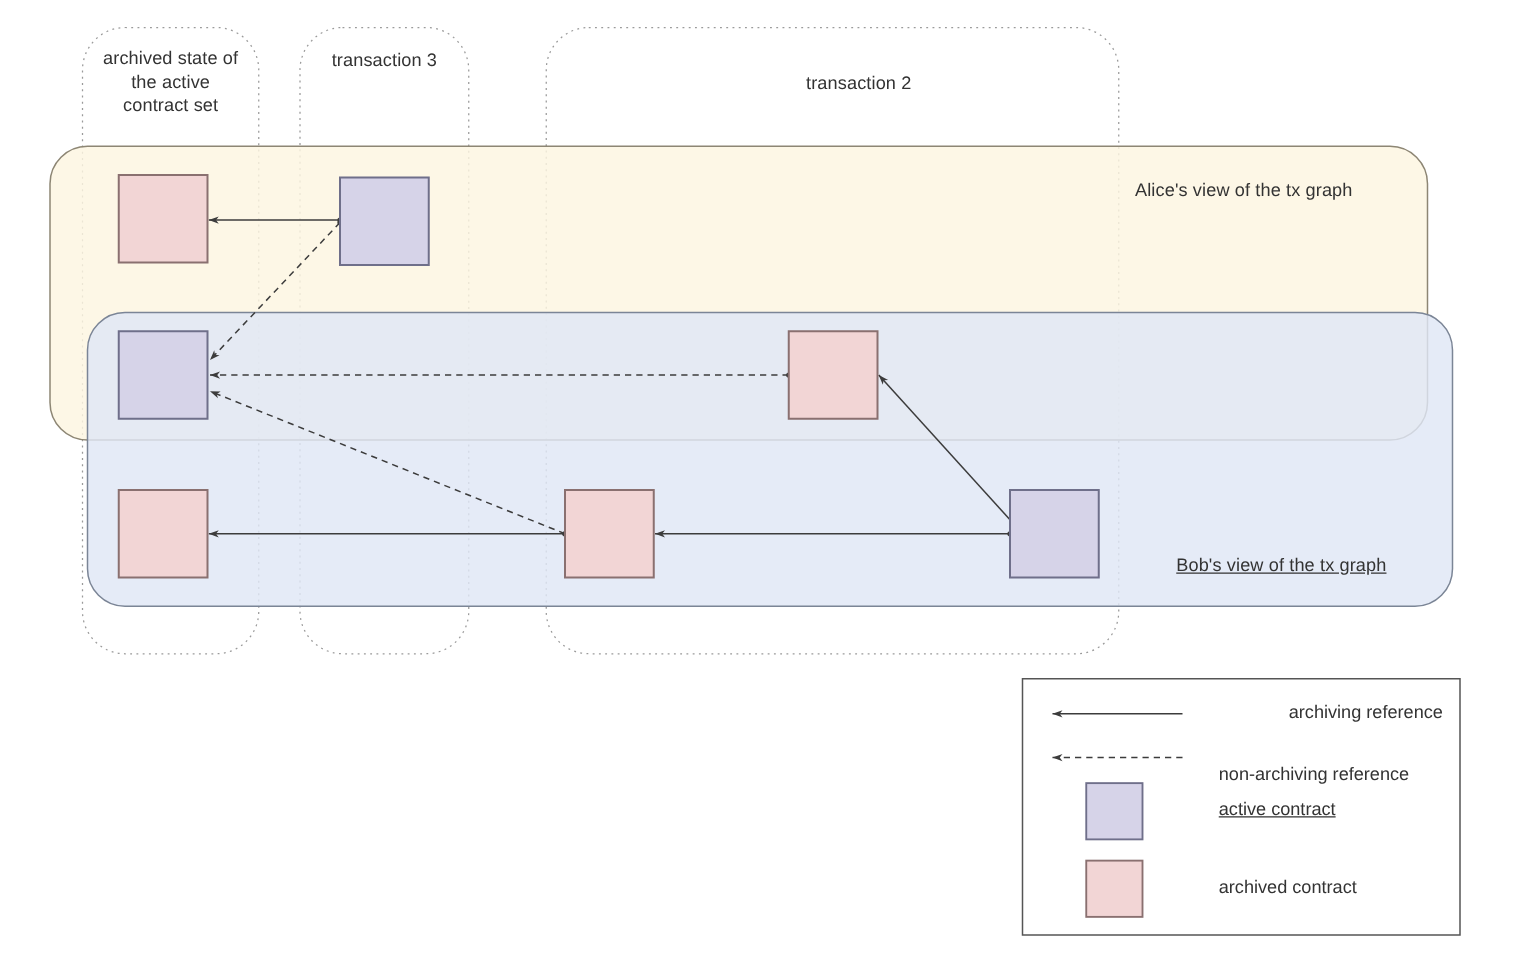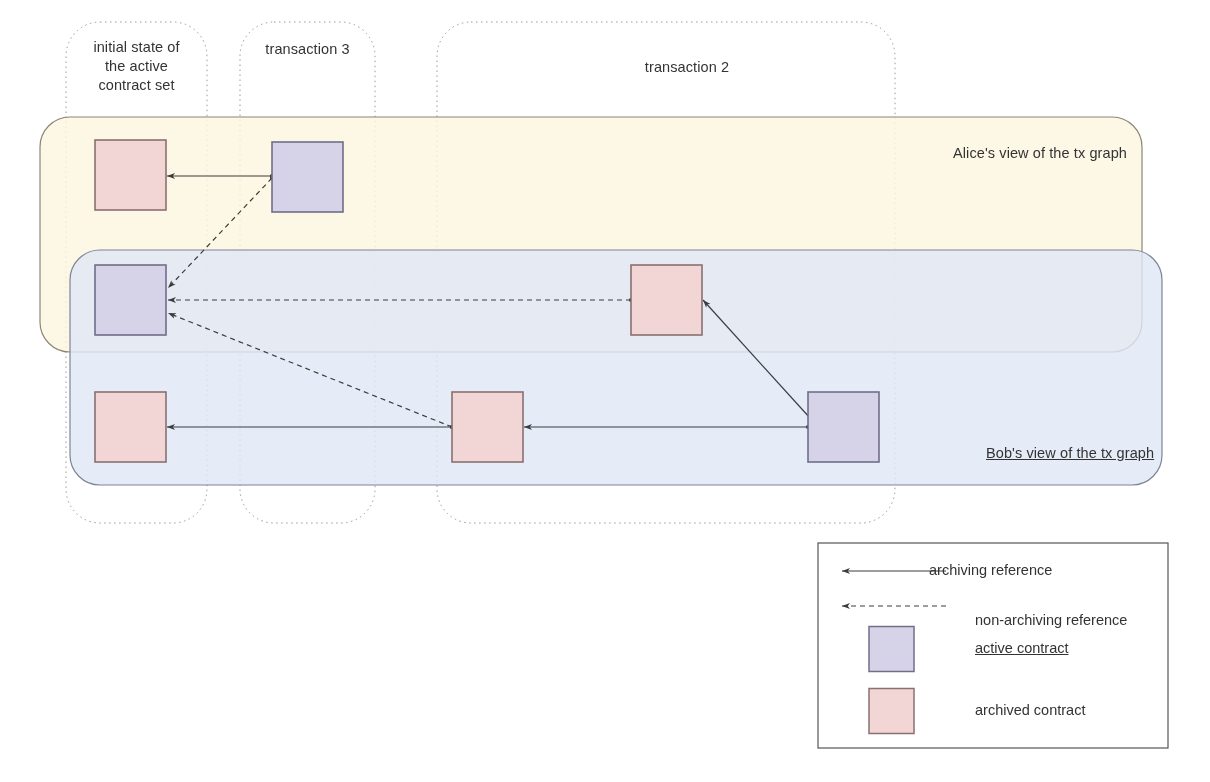--- a/index.html
+++ b/index.html
@@ -29,21 +29,21 @@
   }
   .lbl {
     position: absolute;
     font-size: 14.5px;
     line-height: 19px;
     color: #333333;
     white-space: pre-line;
     text-align: center;
     letter-spacing: 0.1px;
   }
-  .lbl-left { text-align: left; margin-left: 45px; }
+  .lbl-left { text-align: left; }
   .legend-text {
     position: absolute;
     font-size: 14.5px;
     color: #333333;
     white-space: nowrap;
   }
 </style>
 </head>
 <body>
 
@@ -99,26 +99,26 @@
     <g id="legend-layer">
         <rect x="818" y="543" width="350" height="205" fill="#ffffff" stroke="#555555" stroke-width="1.2"></rect>
         <line x1="946" y1="571" x2="842" y2="571" stroke="#3c3c3c" stroke-width="1.2" marker-end="url(#arrowLegend)"></line>
         <line x1="946" y1="606" x2="842" y2="606" stroke="#3c3c3c" stroke-width="1.2" marker-end="url(#arrowLegend)" stroke-dasharray="5 4"></line>
         <rect x="869" y="626.5" width="45" height="45" fill="#d6d3e8" stroke="#6f6f8a" stroke-width="1.5"></rect>
         <rect x="869" y="688.5" width="45" height="45" fill="#f2d5d5" stroke="#8a7070" stroke-width="1.5"></rect>
       </g>
   </svg>
 
   <div id="text-layer">
-      <div class="lbl" style="left: 66px; top: 38px; width: 141px;">initial state of
+      <div class="lbl" style="left: 66px; top: 38px; width: 141px;">archived state of
 the active
 contract set</div>
       <div class="lbl" style="left: 240px; top: 40px; width: 135px;">transaction 3</div>
       <div class="lbl" style="left: 458px; top: 58px; width: 458px;">transaction 2</div>
       <div class="lbl lbl-left" style="left: 908px; top: 144px; white-space: nowrap;">Alice's view of the tx graph</div>
       <div class="lbl lbl-left" style="left: 941px; top: 444px; white-space: nowrap; text-decoration: underline;">Bob's view of the tx graph</div>
-      <div class="legend-text" style="left: 929px; top: 562px;">archiving reference</div>
+      <div class="legend-text" style="left: 1031px; top: 562px;">archiving reference</div>
       <div class="legend-text" style="left: 975px; top: 612px;">non-archiving reference</div>
       <div class="legend-text" style="left: 975px; top: 640px; text-decoration: underline;">active contract</div>
       <div class="legend-text" style="left: 975px; top: 702px;">archived contract</div>
     </div>
 
 </div>
 
 </body></html>

